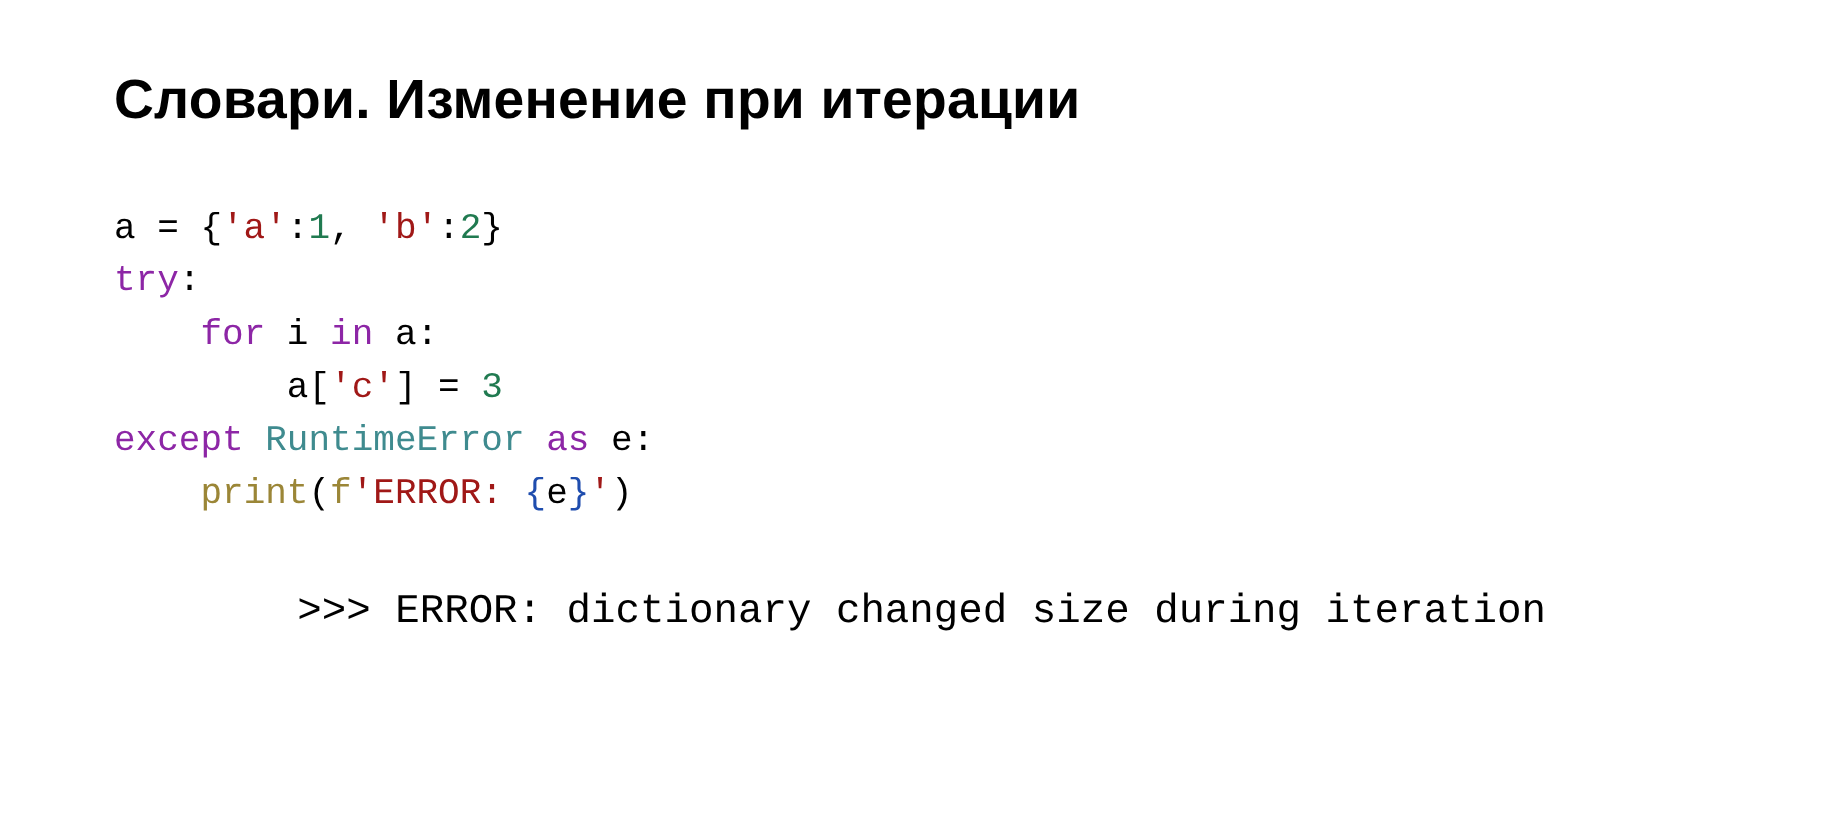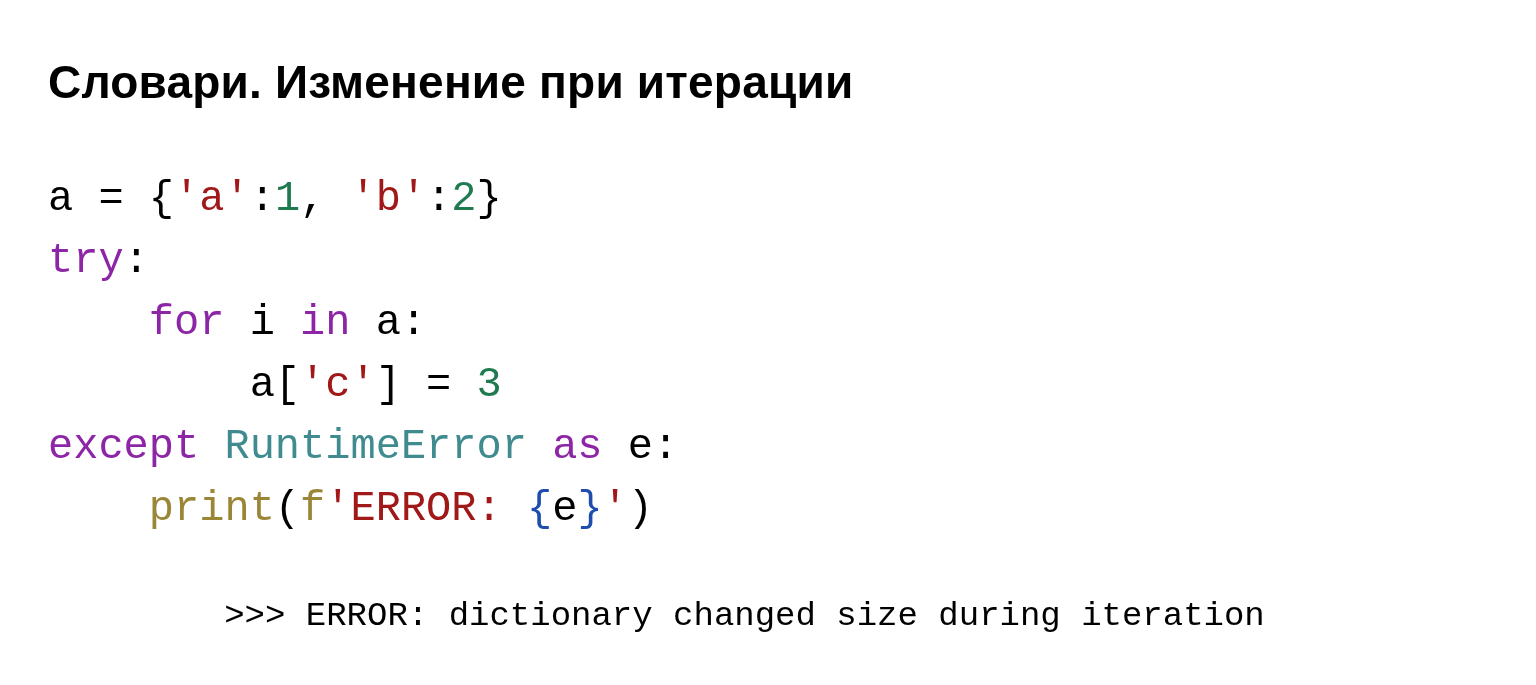--- a/index.html
+++ b/index.html
@@ -6,32 +6,32 @@
     margin: 0;
     padding: 0;
     width: 1536px;
     height: 685px;
     background: #ffffff;
     font-family: -apple-system, BlinkMacSystemFont, "Segoe UI", Helvetica, Arial, sans-serif;
     color: #000000;
   }
   .slide {
     box-sizing: border-box;
-    padding: 55px 95px 0 48px;
+    padding: 55px 95px 0 95px;
   }
   .title {
     font-size: 46px;
     font-weight: 700;
     letter-spacing: 0.2px;
     margin: 0 0 60px 0;
   }
   pre.code {
     margin: 0;
     font-family: "SFMono-Regular", Consolas, "Liberation Mono", Menlo, monospace;
-    font-size: 42px;
+    font-size: 30px;
     line-height: 1.475;
     white-space: pre;
     color: #000000;
   }
   .tok-plain   { color: #000000; }
   .tok-str     { color: #a01817; }   
   .tok-num     { color: #207a50; }   
   .tok-kw      { color: #8d26a6; }   
   .tok-cls     { color: #3f8b8f; }   
   .tok-fn      { color: #9b8637; }   

